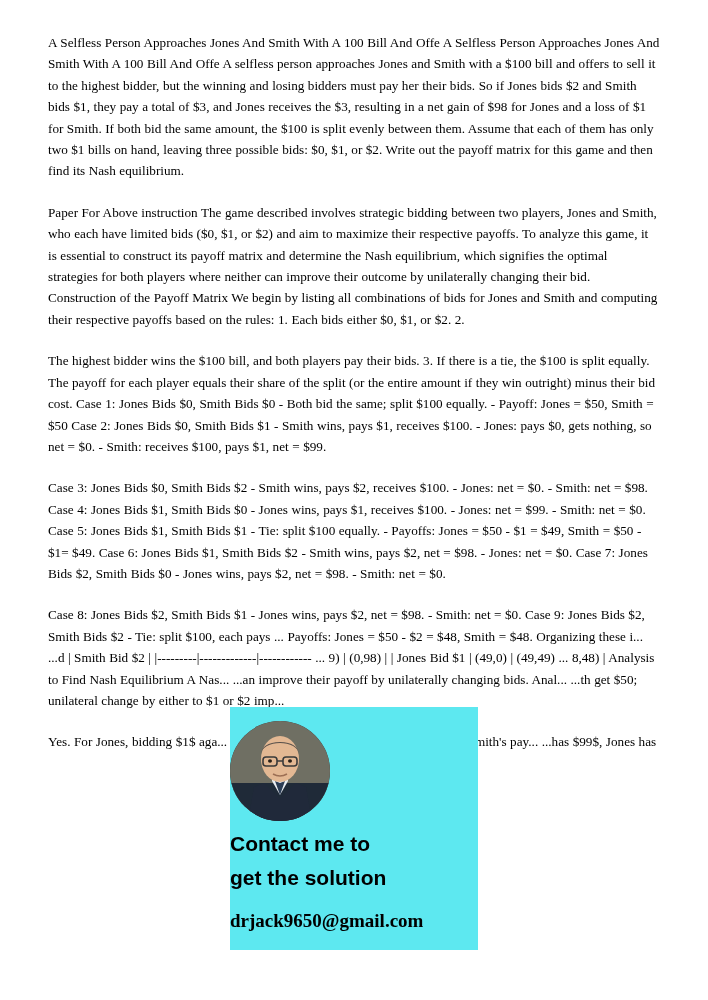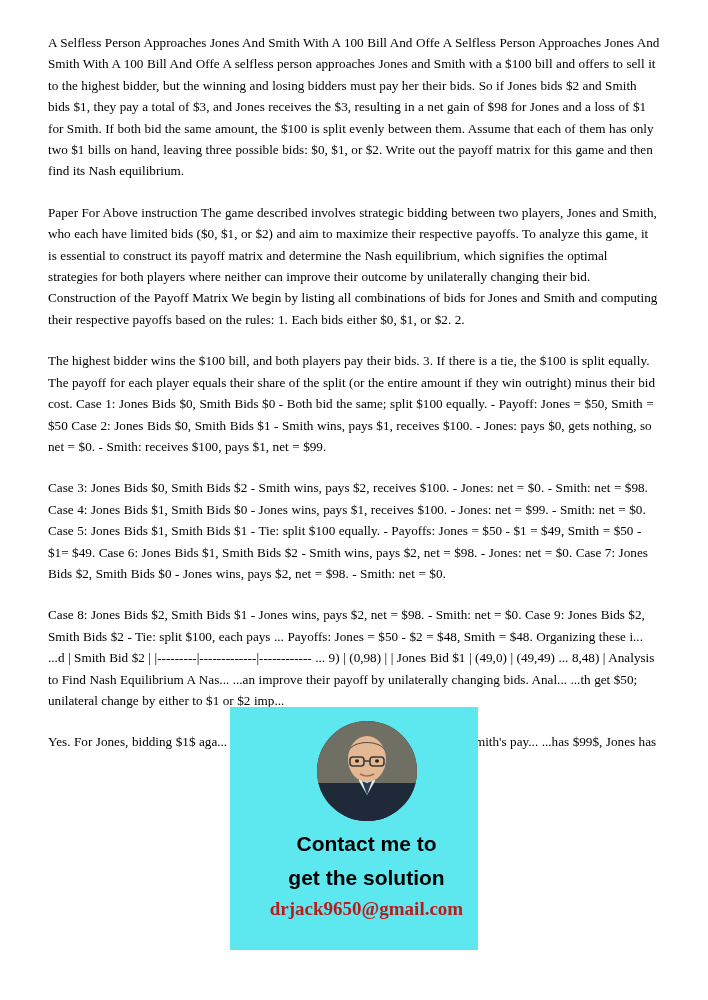--- a/index.html
+++ b/index.html
@@ -42,25 +42,24 @@
   
   .overlay {
     position: absolute;
     left: 230px;
     top: 707px;
     width: 248px;
     height: 243px;
     background: #5de8f0;
     display: flex;
     flex-direction: column;
-    align-items: center;
+    align-items: flex-start;
     justify-content: flex-start;
     box-sizing: border-box;
     padding-top: 14px;
-    padding-left: 25px;
   }
   .avatar {
     width: 100px;
     height: 100px;
     border-radius: 50%;
     overflow: hidden;
     background: #2b2b2b;
     position: relative;
     flex: none;
   }
@@ -77,23 +76,23 @@
     margin-top: 8px;
   }
   .overlay-line.first {
     margin-top: 10px;
   }
   .overlay-email {
     font-family: "Liberation Serif", serif;
     font-weight: bold;
     font-size: 19px;
     line-height: 24px;
-    color: #b91c1c;
+    color: #000000;
     text-align: center;
-    margin-top: 6px;
+    margin-top: 18px;
   }
 </style>
 </head>
 <body>
 
 <div class="page">
   <div class="content">
     <p class="para">A Selfless Person Approaches Jones And Smith With A 100 Bill And Offe A Selfless Person Approaches Jones And Smith With A 100 Bill And Offe A selfless person approaches Jones and Smith with a $100 bill and offers to sell it to the highest bidder, but the winning and losing bidders must pay her their bids. So if Jones bids $2 and Smith bids $1, they pay a total of $3, and Jones receives the $3, resulting in a net gain of $98 for Jones and a loss of $1 for Smith. If both bid the same amount, the $100 is split evenly between them. Assume that each of them has only two $1 bills on hand, leaving three possible bids: $0, $1, or $2. Write out the payoff matrix for this game and then find its Nash equilibrium.</p>
     <p class="para">Paper For Above instruction The game described involves strategic bidding between two players, Jones and Smith, who each have limited bids ($0, $1, or $2) and aim to maximize their respective payoffs. To analyze this game, it is essential to construct its payoff matrix and determine the Nash equilibrium, which signifies the optimal strategies for both players where neither can improve their outcome by unilaterally changing their bid. Construction of the Payoff Matrix We begin by listing all combinations of bids for Jones and Smith and computing their respective payoffs based on the rules: 1. Each bids either $0, $1, or $2. 2.</p>
     <p class="para">The highest bidder wins the $100 bill, and both players pay their bids. 3. If there is a tie, the $100 is split equally. The payoff for each player equals their share of the split (or the entire amount if they win outright) minus their bid cost. Case 1: Jones Bids $0, Smith Bids $0 - Both bid the same; split $100 equally. - Payoff: Jones = $50, Smith = $50 Case 2: Jones Bids $0, Smith Bids $1 - Smith wins, pays $1, receives $100. - Jones: pays $0, gets nothing, so net = $0. - Smith: receives $100, pays $1, net = $99.</p>

